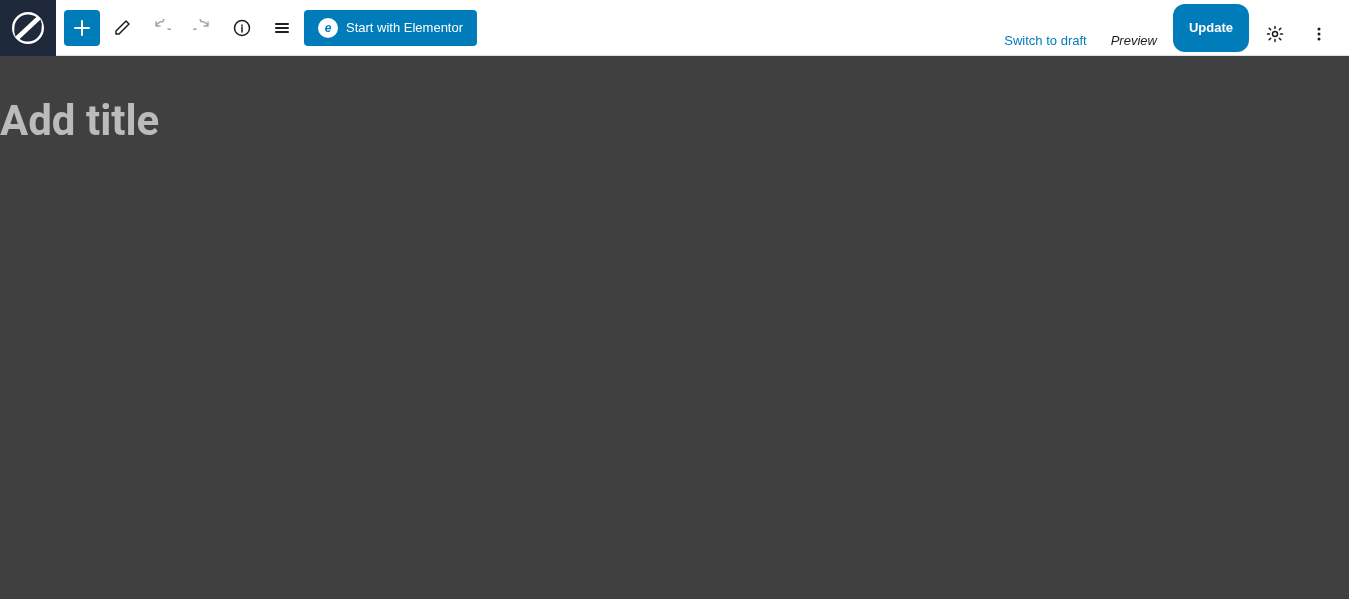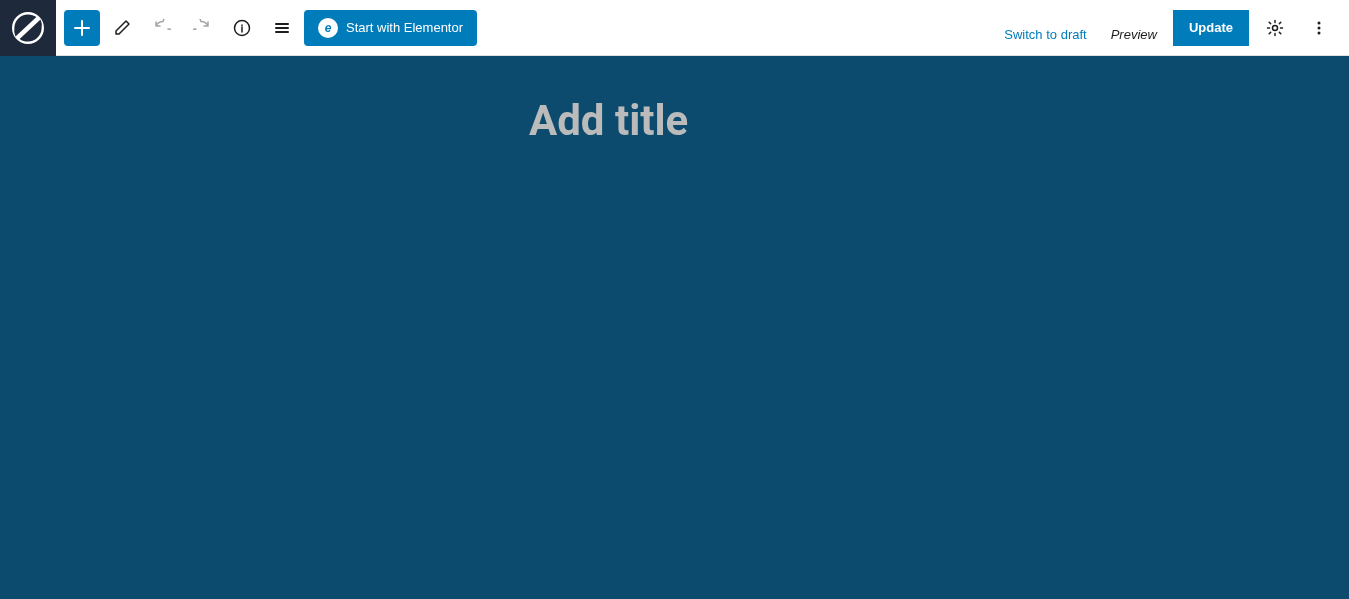--- a/index.html
+++ b/index.html
@@ -144,34 +144,34 @@
       cursor: pointer;
       padding: 4px 8px;
       border-radius: 4px;
       font-style: italic;
     }
 
     .update-btn {
       background: #007cba;
       color: #fff;
       border: none;
-      border-radius: 0;
+      border-radius: 12px;
       padding: 8px 16px;
       font-size: 13px;
       font-weight: 600;
       cursor: pointer;
-      height: 36px;
+      height: 48px;
     }
 
     
     #main-content {
-      background: #0c4a6e;
+      background: #404040;
       height: calc(599px - 56px);
       display: flex;
-      justify-content: flex-end;
+      justify-content: flex-start;
       overflow-y: auto;
       padding: 40px 0;
     }
 
     .editor-area {
       width: 820px;
       max-width: 100%;
       position: relative;
     }
 

